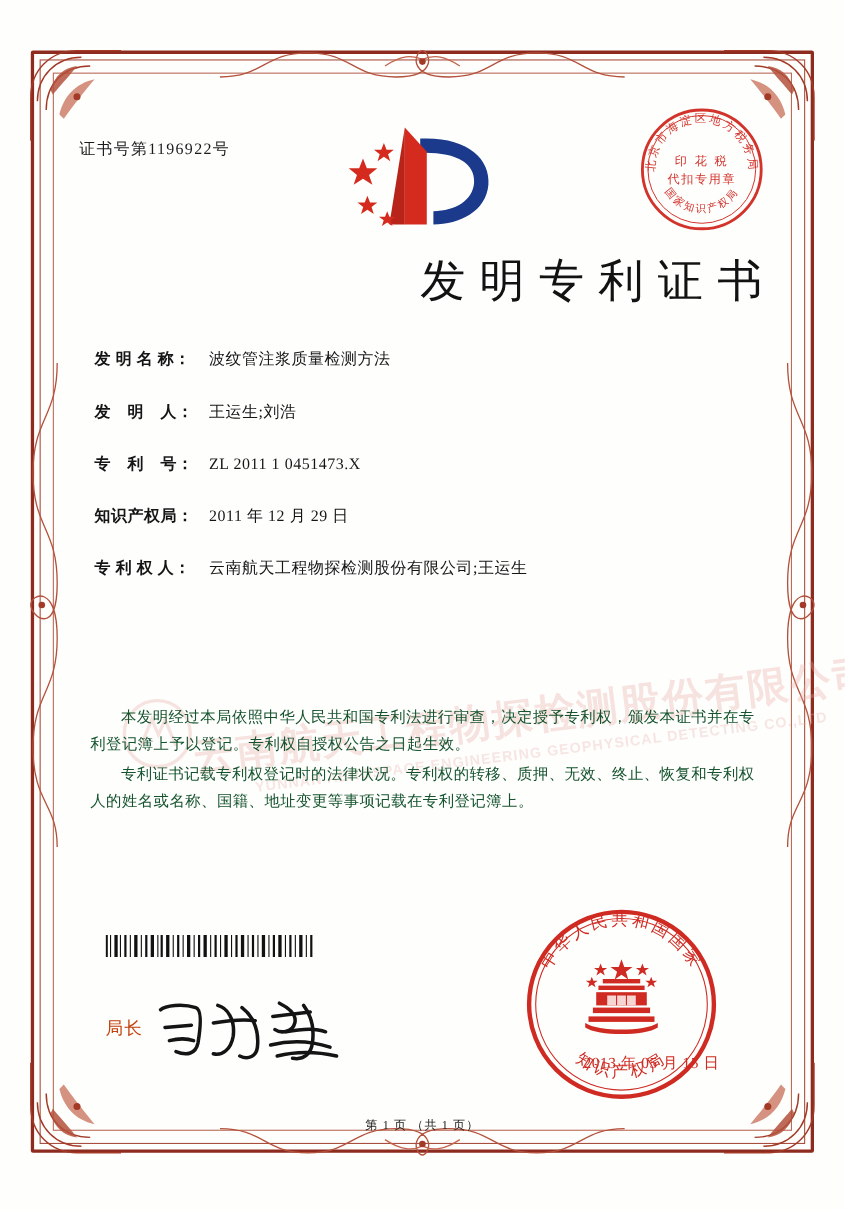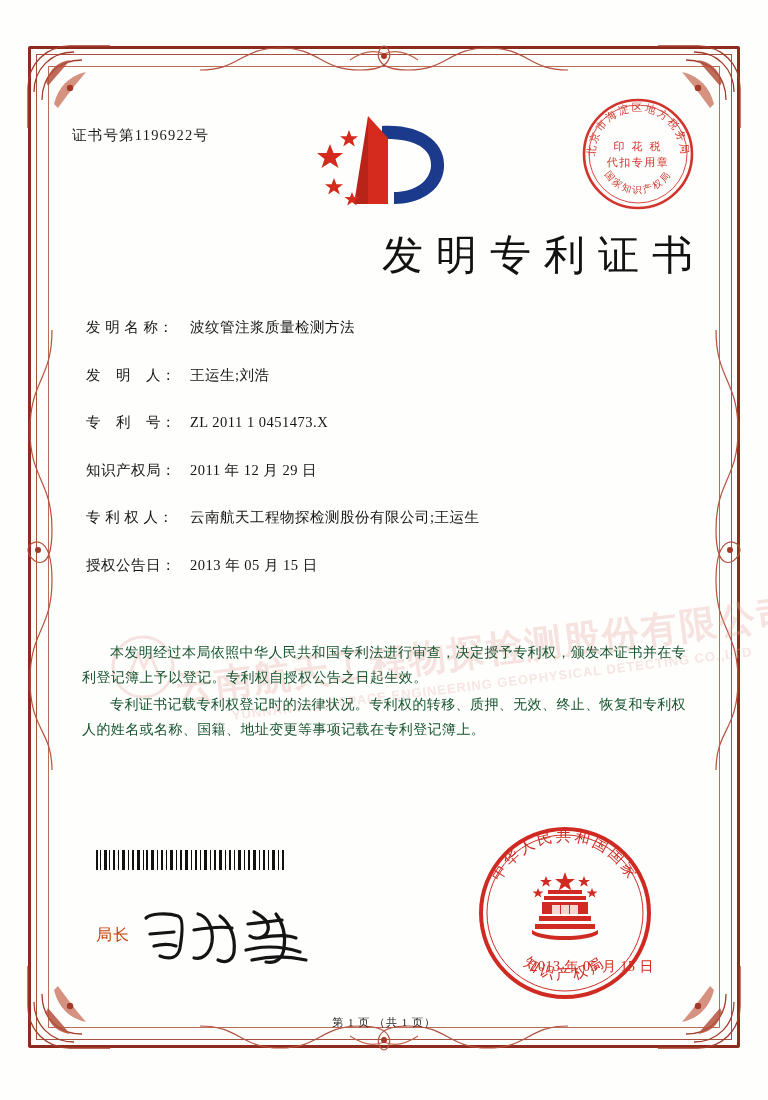--- a/index.html
+++ b/index.html
@@ -127,20 +127,21 @@
   .field {
     font-size: 14.5px;
     line-height: 1;
     margin-bottom: 33px;
     white-space: nowrap;
     color: #151515;
   }
   .field .lab {
     display: inline-block;
     letter-spacing: 0.5px;
+    font-weight: bold;
   }
   .field .val {
     letter-spacing: 0.5px;
   }
   .lab-w1 { width: 104px; }
 
   .paras {
     position: absolute;
     left: 20px;
     right: 8px;
@@ -401,23 +402,20 @@
         <span class="lab lab-w1">发　明　人：</span><span class="val">王运生;刘浩</span>
       </div>
       <div class="field">
         <span class="lab lab-w1">专　利　号：</span><span class="val">ZL 2011 1 0451473.X</span>
       </div>
       <div class="field">
         <span class="lab lab-w1">知识产权局：</span><span class="val">2011 年 12 月 29 日</span>
       </div>
       <div class="field">
         <span class="lab lab-w1">专 利 权 人：</span><span class="val">云南航天工程物探检测股份有限公司;王运生</span>
-      </div>
-      <div class="field">
-        <span class="lab lab-w1">授权公告日：</span><span class="val">2013 年 05 月 15 日</span>
       </div>
     </div>
 
     <div class="watermark">
       <div class="wm-logo">
         <svg viewBox="0 0 66 66" width="66" height="66">
           <circle cx="33" cy="33" r="30" fill="none" stroke="#e8aaa4" stroke-width="3"></circle>
           <path d="M18 44 L28 20 L34 34 L40 20 L50 44" fill="none" stroke="#e8aaa4" stroke-width="3"></path>
         </svg>
       </div>

